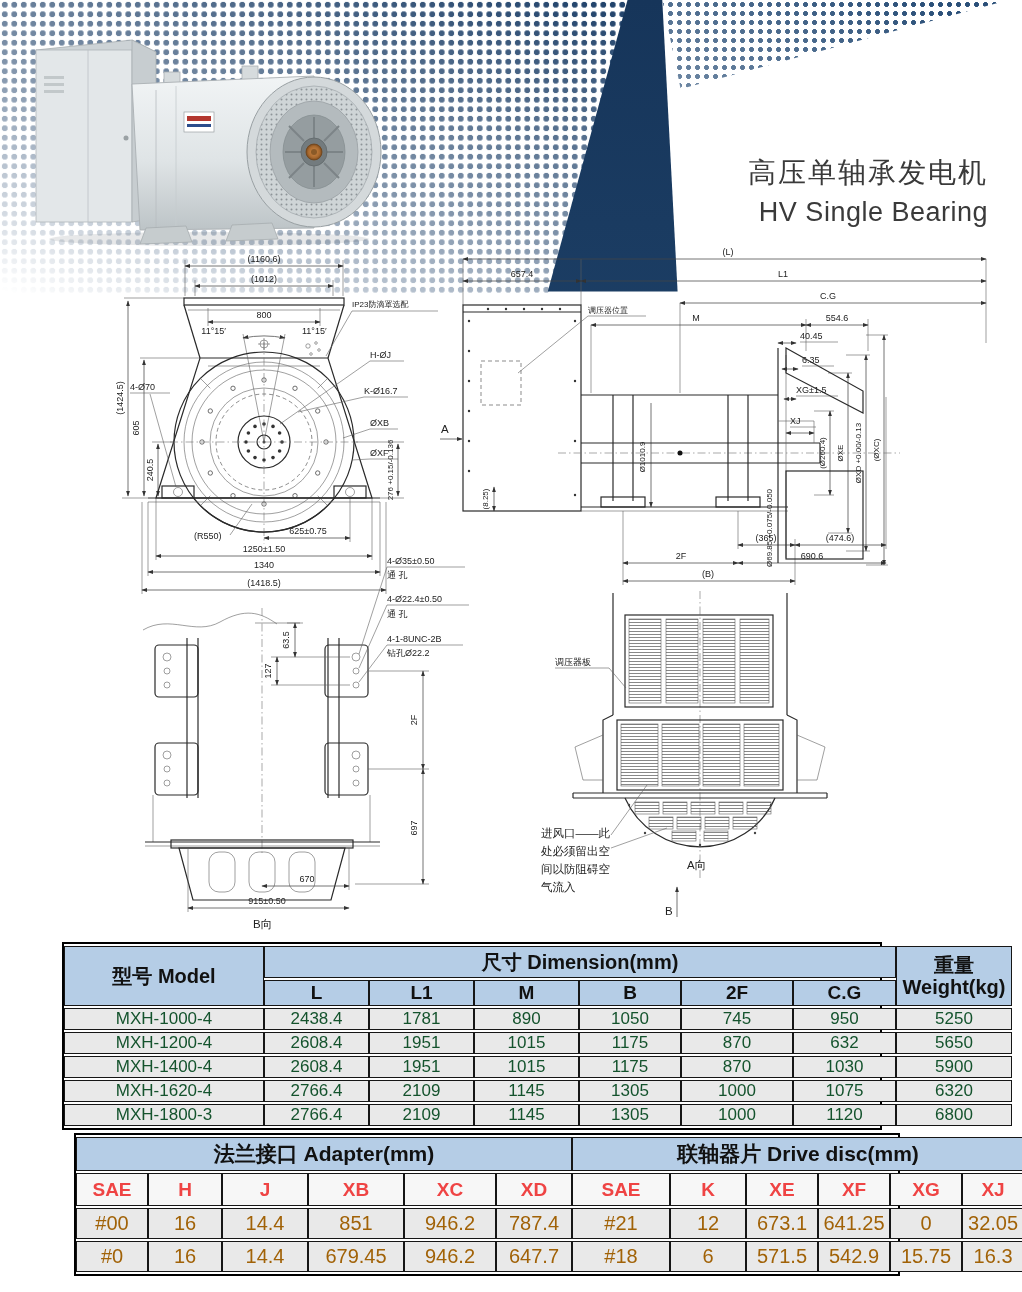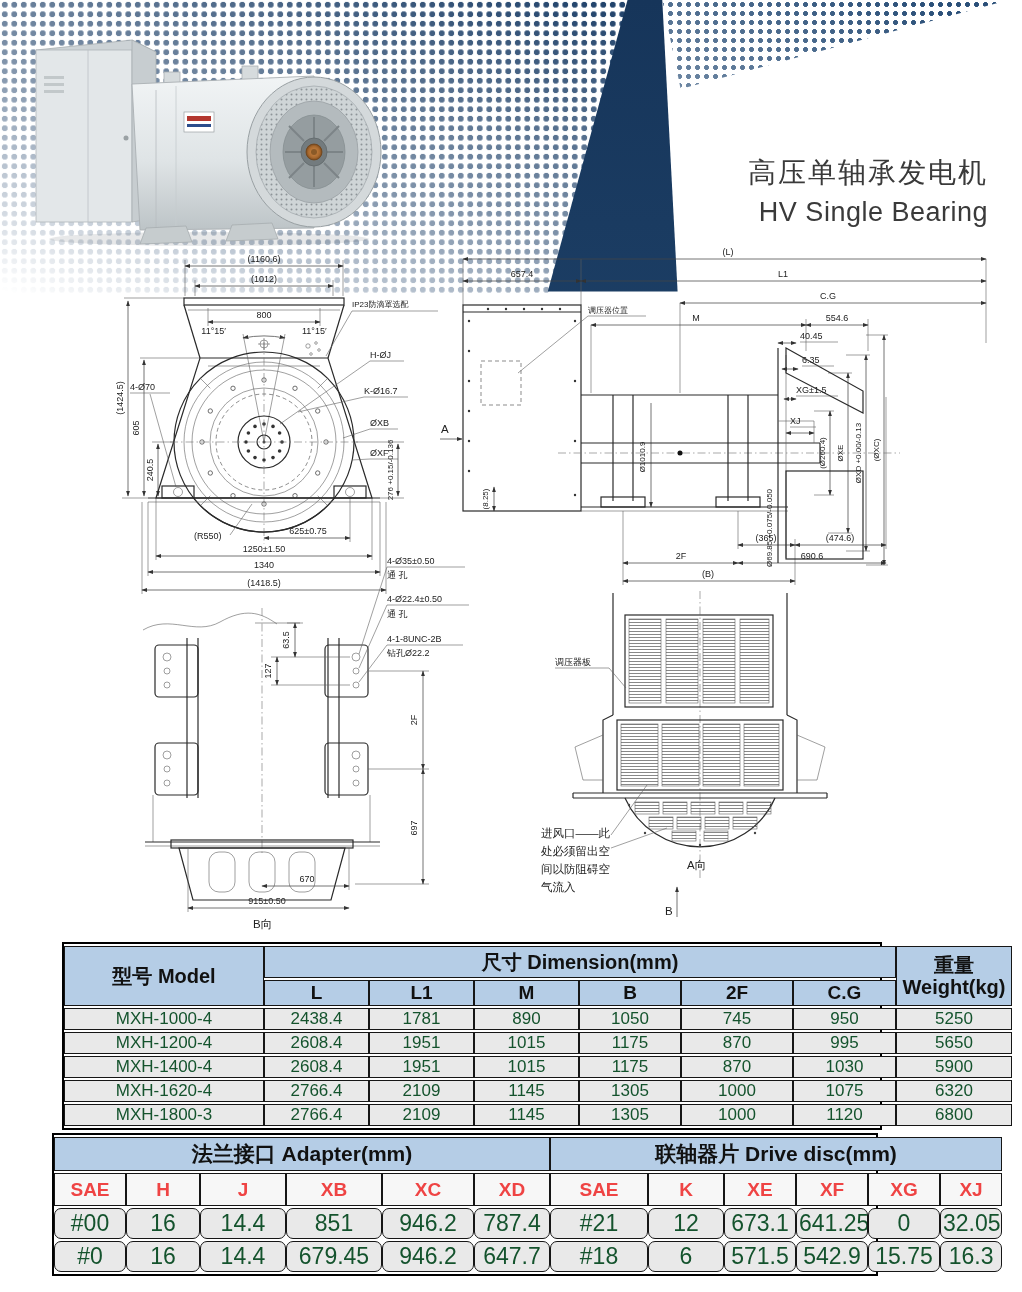--- a/index.html
+++ b/index.html
@@ -36,34 +36,34 @@
   .dl{stroke:#474747;stroke-width:.75;fill:none}
   .cl{stroke:#707070;stroke-width:.6;stroke-dasharray:8 3 1.5 3;fill:none}
   .dsh{stroke:#5a5a5a;stroke-width:.7;stroke-dasharray:4 3;fill:none}
   svg text{font-family:"Liberation Sans",sans-serif;}
   .dt{font-size:9px;fill:#222}
   .dts{font-size:8px;fill:#222}
   .dt2{font-size:11.5px;fill:#222}
   
   .tblwrap{position:absolute;border:2px solid #000;background:#fff;box-sizing:border-box;}
   .t1pos{left:62px;top:942px;width:820px;}
-  .t2pos{left:52px;top:1133px;width:826px;}
+  .t2pos{left:74px;top:1133px;width:826px;}
   table.dtab{border-collapse:separate;border-spacing:0 2px;width:100%;table-layout:fixed;}
   table.dtab td{border:1px solid #161616;text-align:center;vertical-align:middle;padding:0 2px;
                 overflow:hidden;white-space:nowrap;}
   .bluebg{background:#b5cde6;}
   .graybg{background:#e9e9e9;}
   .subbg{background:#f7f7f7;}
   .t1 .h1 td{height:30px;font-size:20px;font-weight:700;color:#111;}
   .t1 .h2 td{height:24px;font-size:19px;font-weight:700;color:#111;}
   .t1 .dr td{height:20px;font-size:17px;color:#14532d;}
   .t1 .wh{font-size:17px;font-weight:700;line-height:1.1;}
   .t2 .h1 td{height:32px;font-size:21px;font-weight:700;color:#111;}
   .t2 .h2 td{height:31px;font-size:19px;font-weight:700;color:#ef4444;}
-  .t2 .dr td{height:29px;font-size:23px;color:#14532d;border-radius:7px;}
+  .t2 .dr td{height:29px;font-size:20px;color:#a16207;}
 </style>
 </head>
 <body>
 
 <div class="page">
 
   <div class="banner">
     <div class="dots-a"></div>
     <div class="navy-band"></div>
     <div class="dots-b"></div>
@@ -610,21 +610,21 @@
           <td class="graybg">950</td>
           <td class="graybg">5250</td>
         </tr>
         <tr class="dr">
           <td class="graybg">MXH-1200-4</td>
           <td class="graybg">2608.4</td>
           <td class="graybg">1951</td>
           <td class="graybg">1015</td>
           <td class="graybg">1175</td>
           <td class="graybg">870</td>
-          <td class="graybg">995</td>
+          <td class="graybg">632</td>
           <td class="graybg">5650</td>
         </tr>
         <tr class="dr">
           <td class="graybg">MXH-1400-4</td>
           <td class="graybg">2608.4</td>
           <td class="graybg">1951</td>
           <td class="graybg">1015</td>
           <td class="graybg">1175</td>
           <td class="graybg">870</td>
           <td class="graybg">1030</td>

